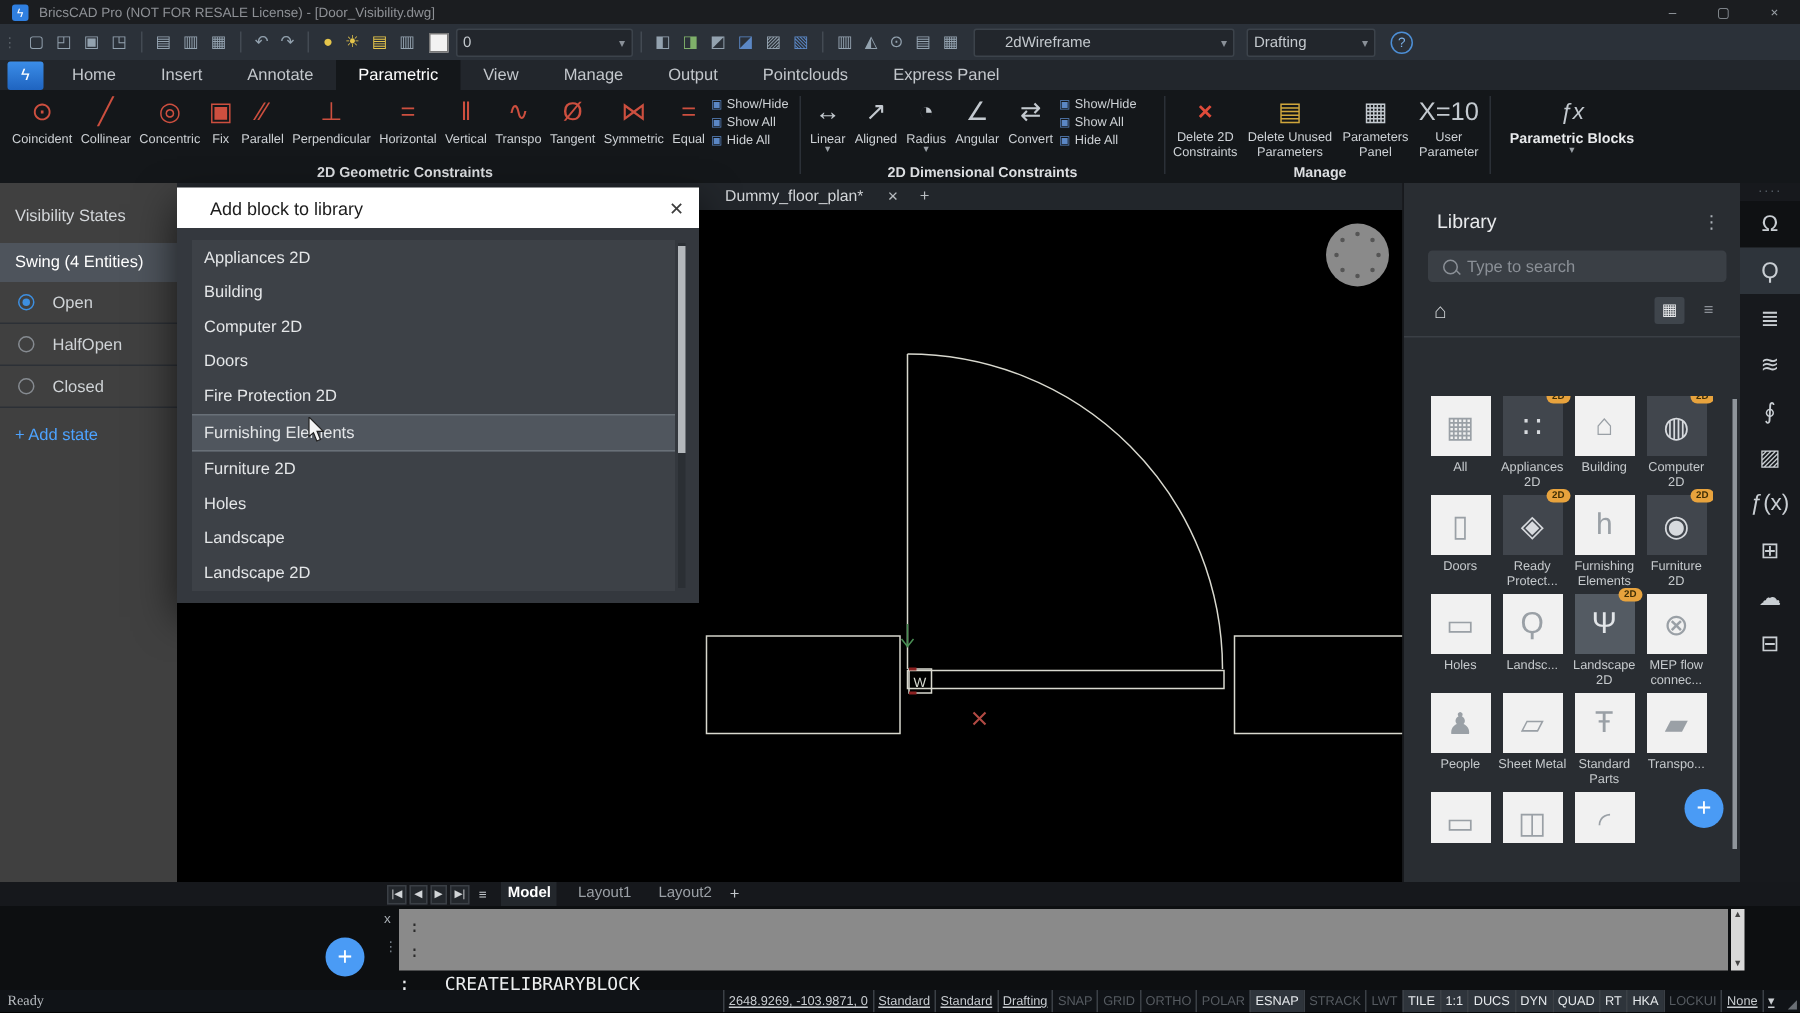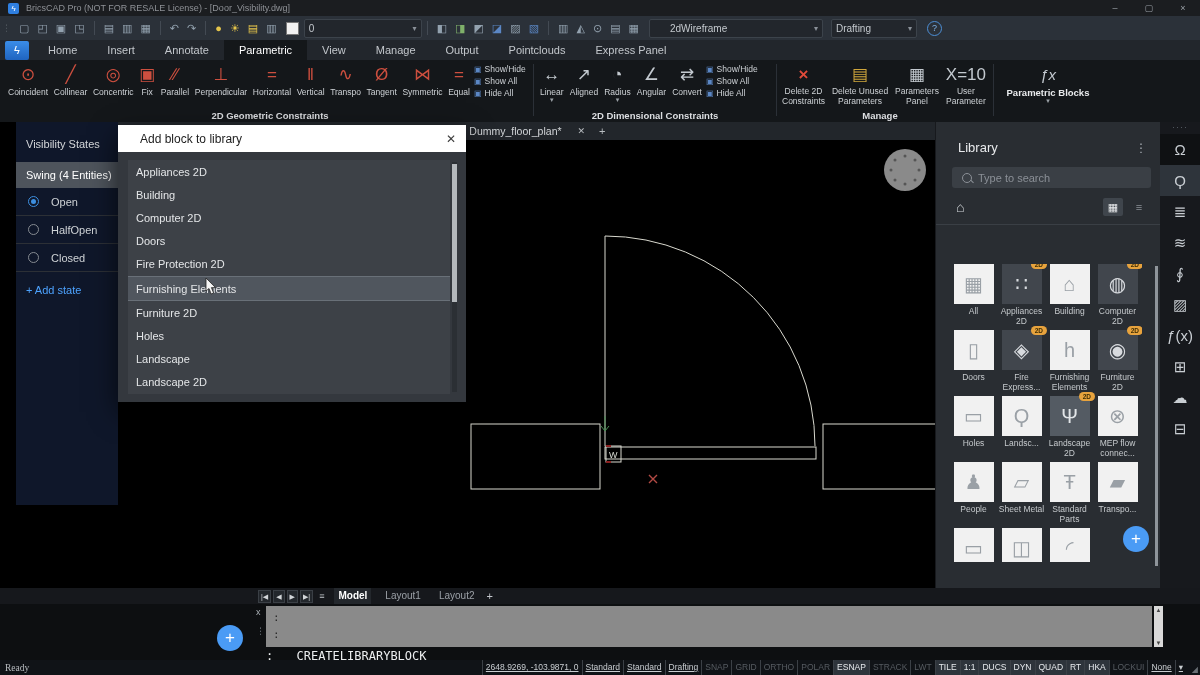--- a/index.html
+++ b/index.html
@@ -51,35 +51,35 @@
   #mangrp{position:absolute;left:782px;top:3px;width:204px;display:flex;justify-content:space-between;}
   .rbtn2 .lb{line-height:9.5px;text-align:center;}
   .rbtn2[data-tone="red"] .ic{color:#e04b3a;font-weight:bold;}
   .rbtn2[data-tone="gold"] .ic{color:#cfa63c;}
   #pblocks{position:absolute;left:1000px;top:3px;width:96px;text-align:center;}
   #pblocks .ic{font-size:15px;font-style:italic;color:#c3c9cf;}
   #pblocks .lb{font-size:9.5px;font-weight:bold;color:#e8eaec;white-space:nowrap;}
   
   #main{left:0;top:122px;width:1200px;height:466px;}
   
-  #vpanel{left:16px;top:0;width:118px;height:383px;background:#0f172a;}
+  #vpanel{left:0;top:0;width:118px;height:466px;background:#404040;}
   #vpanel .hd{font-size:11px;color:#d4d7da;padding:16px 0 12px 10px;}
   #vpanel .grp{height:26px;line-height:26px;background:#4e545c;color:#fff;font-size:11px;padding-left:10px;}
   .vrow{height:27px;display:flex;align-items:center;border-bottom:1px solid #2c3036;}
   .vrow .radio{width:11px;height:11px;border:1px solid #868b91;border-radius:50%;margin:0 12px;box-sizing:border-box;}
   .vrow[data-selected="true"] .radio{border-color:#3d8fe0;position:relative;}
   .vrow[data-selected="true"] .radio:after{content:"";position:absolute;left:2px;top:2px;width:5px;height:5px;
     border-radius:50%;background:#3d8fe0;}
   .vrow .vl{font-size:11px;color:#cfd3d6;}
   #addstate{color:#4da3ff;font-size:11px;padding:12px 0 0 10px;}
   
   #canvas{left:118px;top:0;width:817px;height:466px;background:#000;}
   #docbar{position:absolute;left:0;top:0;width:817px;height:18px;background:#22262b;display:flex;align-items:center;}
   #docbar .back{margin-left:342px;color:#9aa0a6;font-size:10px;}
-  #docbar .dtab{margin-left:6px;font-size:10.5px;color:#d2d5d8;}
+  #docbar .dtab{margin-left:20px;font-size:10.5px;color:#d2d5d8;}
   #docbar .dx{margin-left:16px;color:#b9bdc1;font-size:9px;}
   #docbar .dplus{margin-left:14px;color:#b9bdc1;font-size:11px;}
   
   #dialog{left:118px;top:3px;width:348px;height:277px;box-shadow:0 10px 26px rgba(0,0,0,.65);}
   #dlgtitle{height:27px;background:#ffffff;display:flex;align-items:center;justify-content:space-between;}
   #dlgtitle .t{font-size:12px;color:#1c1c1c;margin-left:22px;}
   #dlgtitle .x{font-size:12px;color:#3c3c3c;margin-right:10px;}
   #dlgbody{height:250px;background:#34383e;position:relative;}
   #dlglist{position:absolute;left:10px;top:8px;right:16px;bottom:8px;background:#3d4147;display:flex;flex-direction:column;}
   .ditem{flex:1;display:flex;align-items:center;padding-left:8px;font-size:11px;color:#e4e6e8;}
@@ -509,21 +509,21 @@
 
             </span>
             <span class="llabel">Doors</span>
           </div>
 
           <div class="litem" data-tile="dark" data-badge="2D">
             <span class="tile">
               <span>◈</span>
               <span class="badge">2D</span>
             </span>
-            <span class="llabel">Fire Express...</span>
+            <span class="llabel">Ready Protect...</span>
           </div>
 
           <div class="litem" data-tile="light" data-badge="">
             <span class="tile">
               <span>h</span>
 
             </span>
             <span class="llabel">Furnishing Elements</span>
           </div>
 

